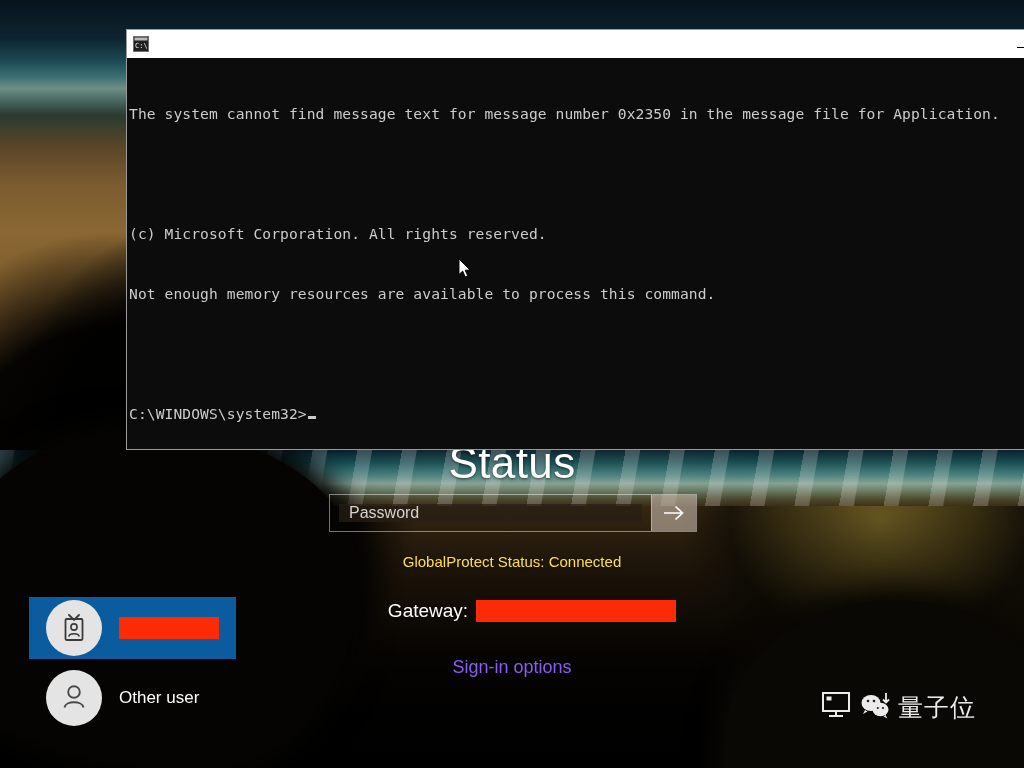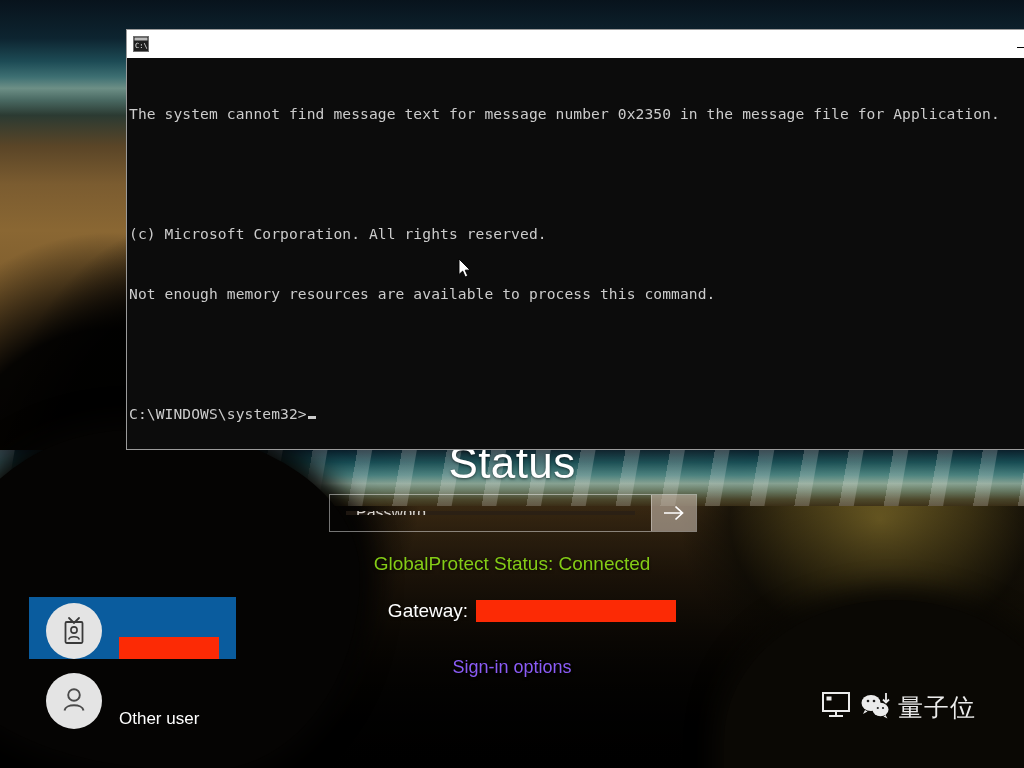--- a/index.html
+++ b/index.html
@@ -114,21 +114,21 @@
     height: 36px;
     display: flex;
     align-items: stretch;
     box-shadow: 0 0 0 1px rgba(255,255,255,.45);
   }
   #password-input {
     flex: 1 1 auto;
     background: rgba(40,30,22,.72);
     border: 0;
     outline: none;
-    margin: 16px;
+    margin: 9px;
     padding: 0 10px;
     color: #fff;
     font-family: "Liberation Sans", sans-serif;
     font-size: 16px;
   }
   #password-input::placeholder {
     color: #d6d2cc;
     opacity: 1;
   }
   #password-submit {
@@ -142,22 +142,22 @@
     align-items: center;
     justify-content: center;
     padding: 0;
   }
   #password-submit svg { display: block; }
 
   #gp-status {
     position: absolute;
     left: 0; right: 0;
     top: 553px;
-    font-size: 19px;
-    color: #84cc16;
+    font-size: 15px;
+    color: #fde047;
     text-shadow: 0 1px 3px rgba(0,0,0,.6);
   }
   #gp-gateway-row {
     position: absolute;
     left: 0; right: 0;
     top: 600px;
     display: flex;
     justify-content: center;
     align-items: center;
     margin-left: 40px;
@@ -184,21 +184,21 @@
   }
 
   
   #user-tiles {
     position: absolute;
     left: 29px;
     top: 597px;
   }
   .user-tile {
     display: flex;
-    align-items: flex-end;
+    align-items: center;
     height: 62px;
     cursor: pointer;
   }
   #user-tile-selected {
     width: 207px;
     background: #0a5c9e;
   }
   #user-tile-other {
     width: 207px;
     background: transparent;

